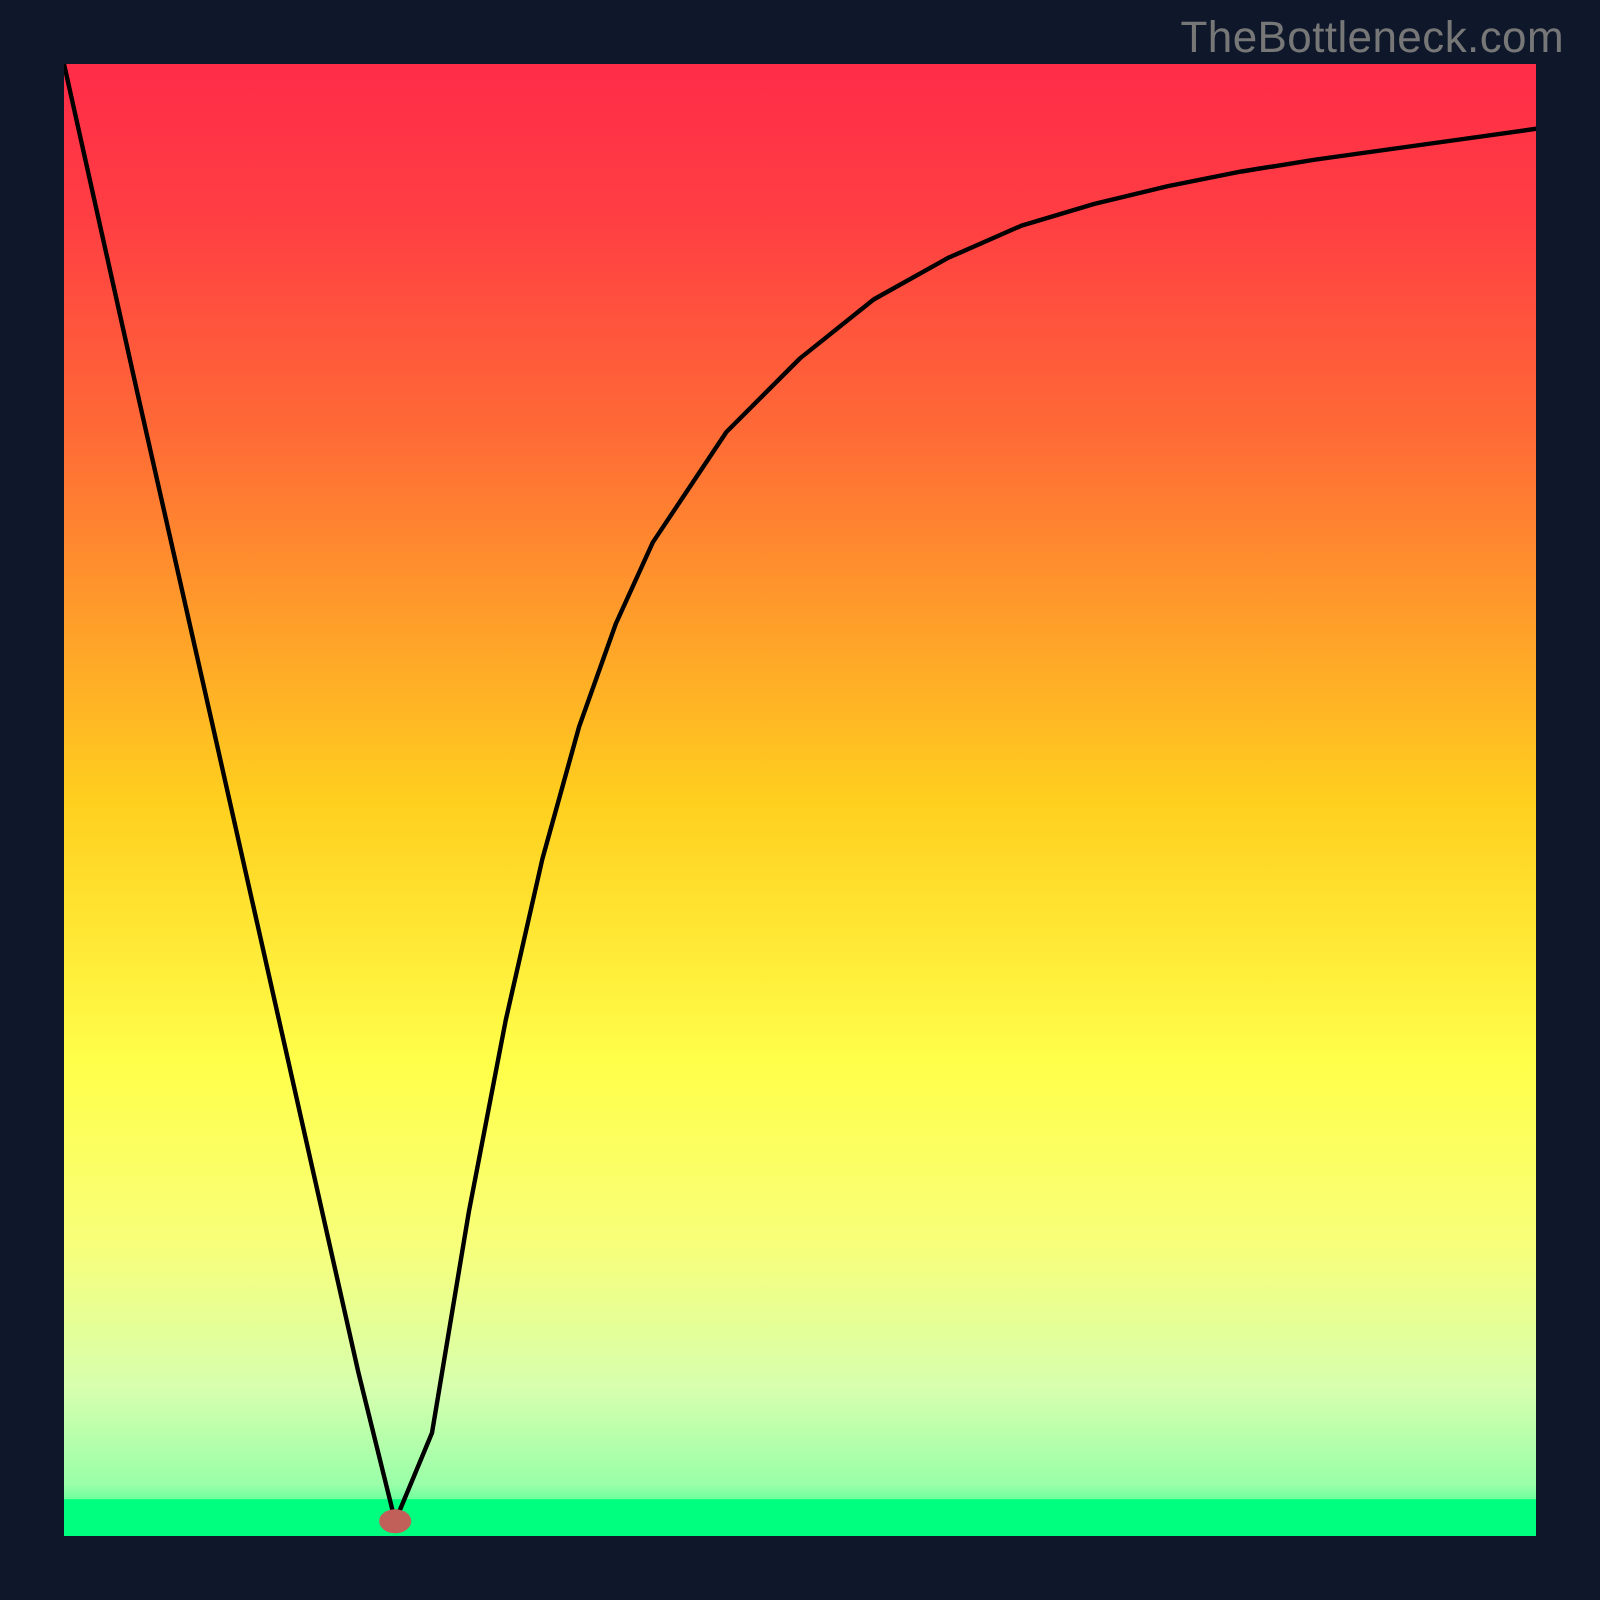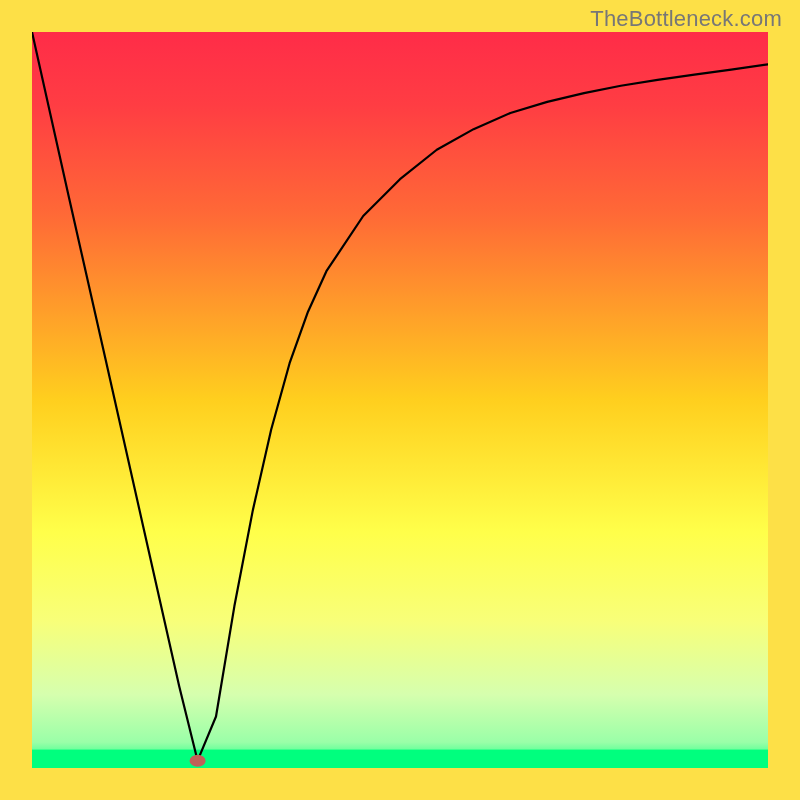--- a/index.html
+++ b/index.html
@@ -8,21 +8,21 @@
     width: 800px;
     height: 800px;
     overflow: hidden;
     background: #000;
     font-family: Arial, Helvetica, sans-serif;
   }
   .frame {
     position: relative;
     width: 800px;
     height: 800px;
-    background: #fde047;
+    background: #0f172a;
   }
   .plot-area {
     position: absolute;
     left: 32px;
     top: 32px;
     width: 736px;
     height: 736px;
     overflow: hidden;
   }
   .watermark {

